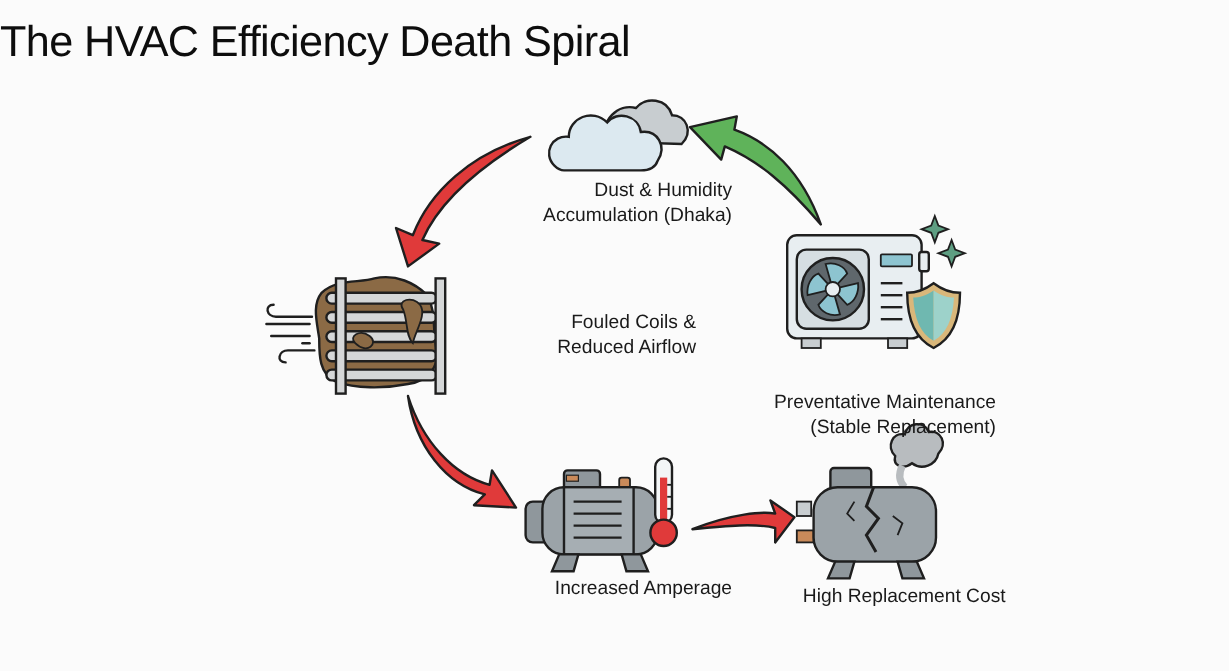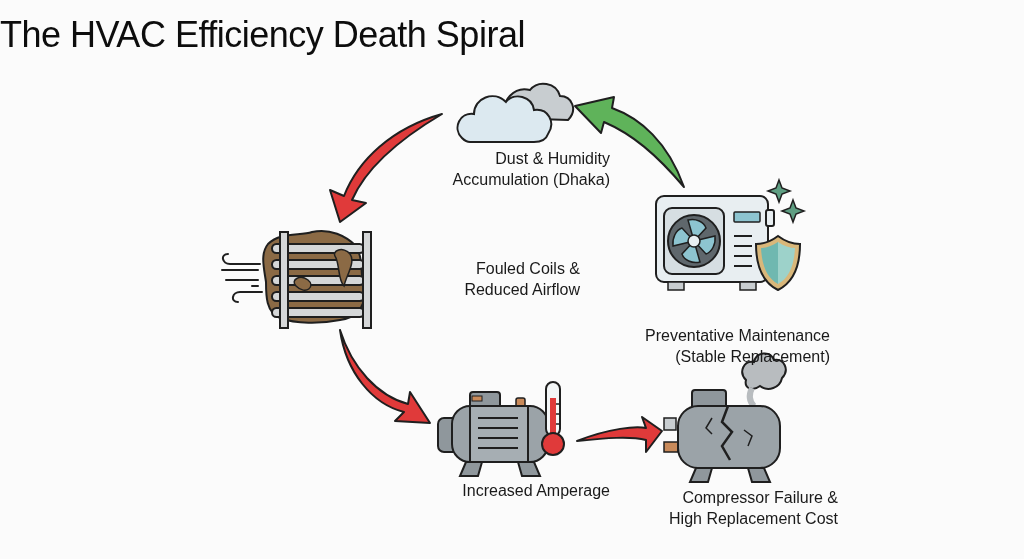--- a/index.html
+++ b/index.html
@@ -165,20 +165,19 @@
 <div class="label left" style="left:400px; top:258px; width:180px;">
   <div>Fouled Coils &amp;</div>
   <div>Reduced Airflow</div>
 </div>
 
 <div class="label" style="left:410px; top:480px; width:200px;">
   <div>Increased Amperage</div>
 </div>
 
 <div class="label" style="left:618px; top:487px; width:220px;">
-  <div>Compressor Failure &amp;</div>
   <div>High Replacement Cost</div>
 </div>
 
 <div class="label" style="left:600px; top:293px; width:230px;margin-top:32px;">
   <div>Preventative Maintenance</div>
   <div>(Stable Replacement)</div>
 </div>
 
 </body></html>

